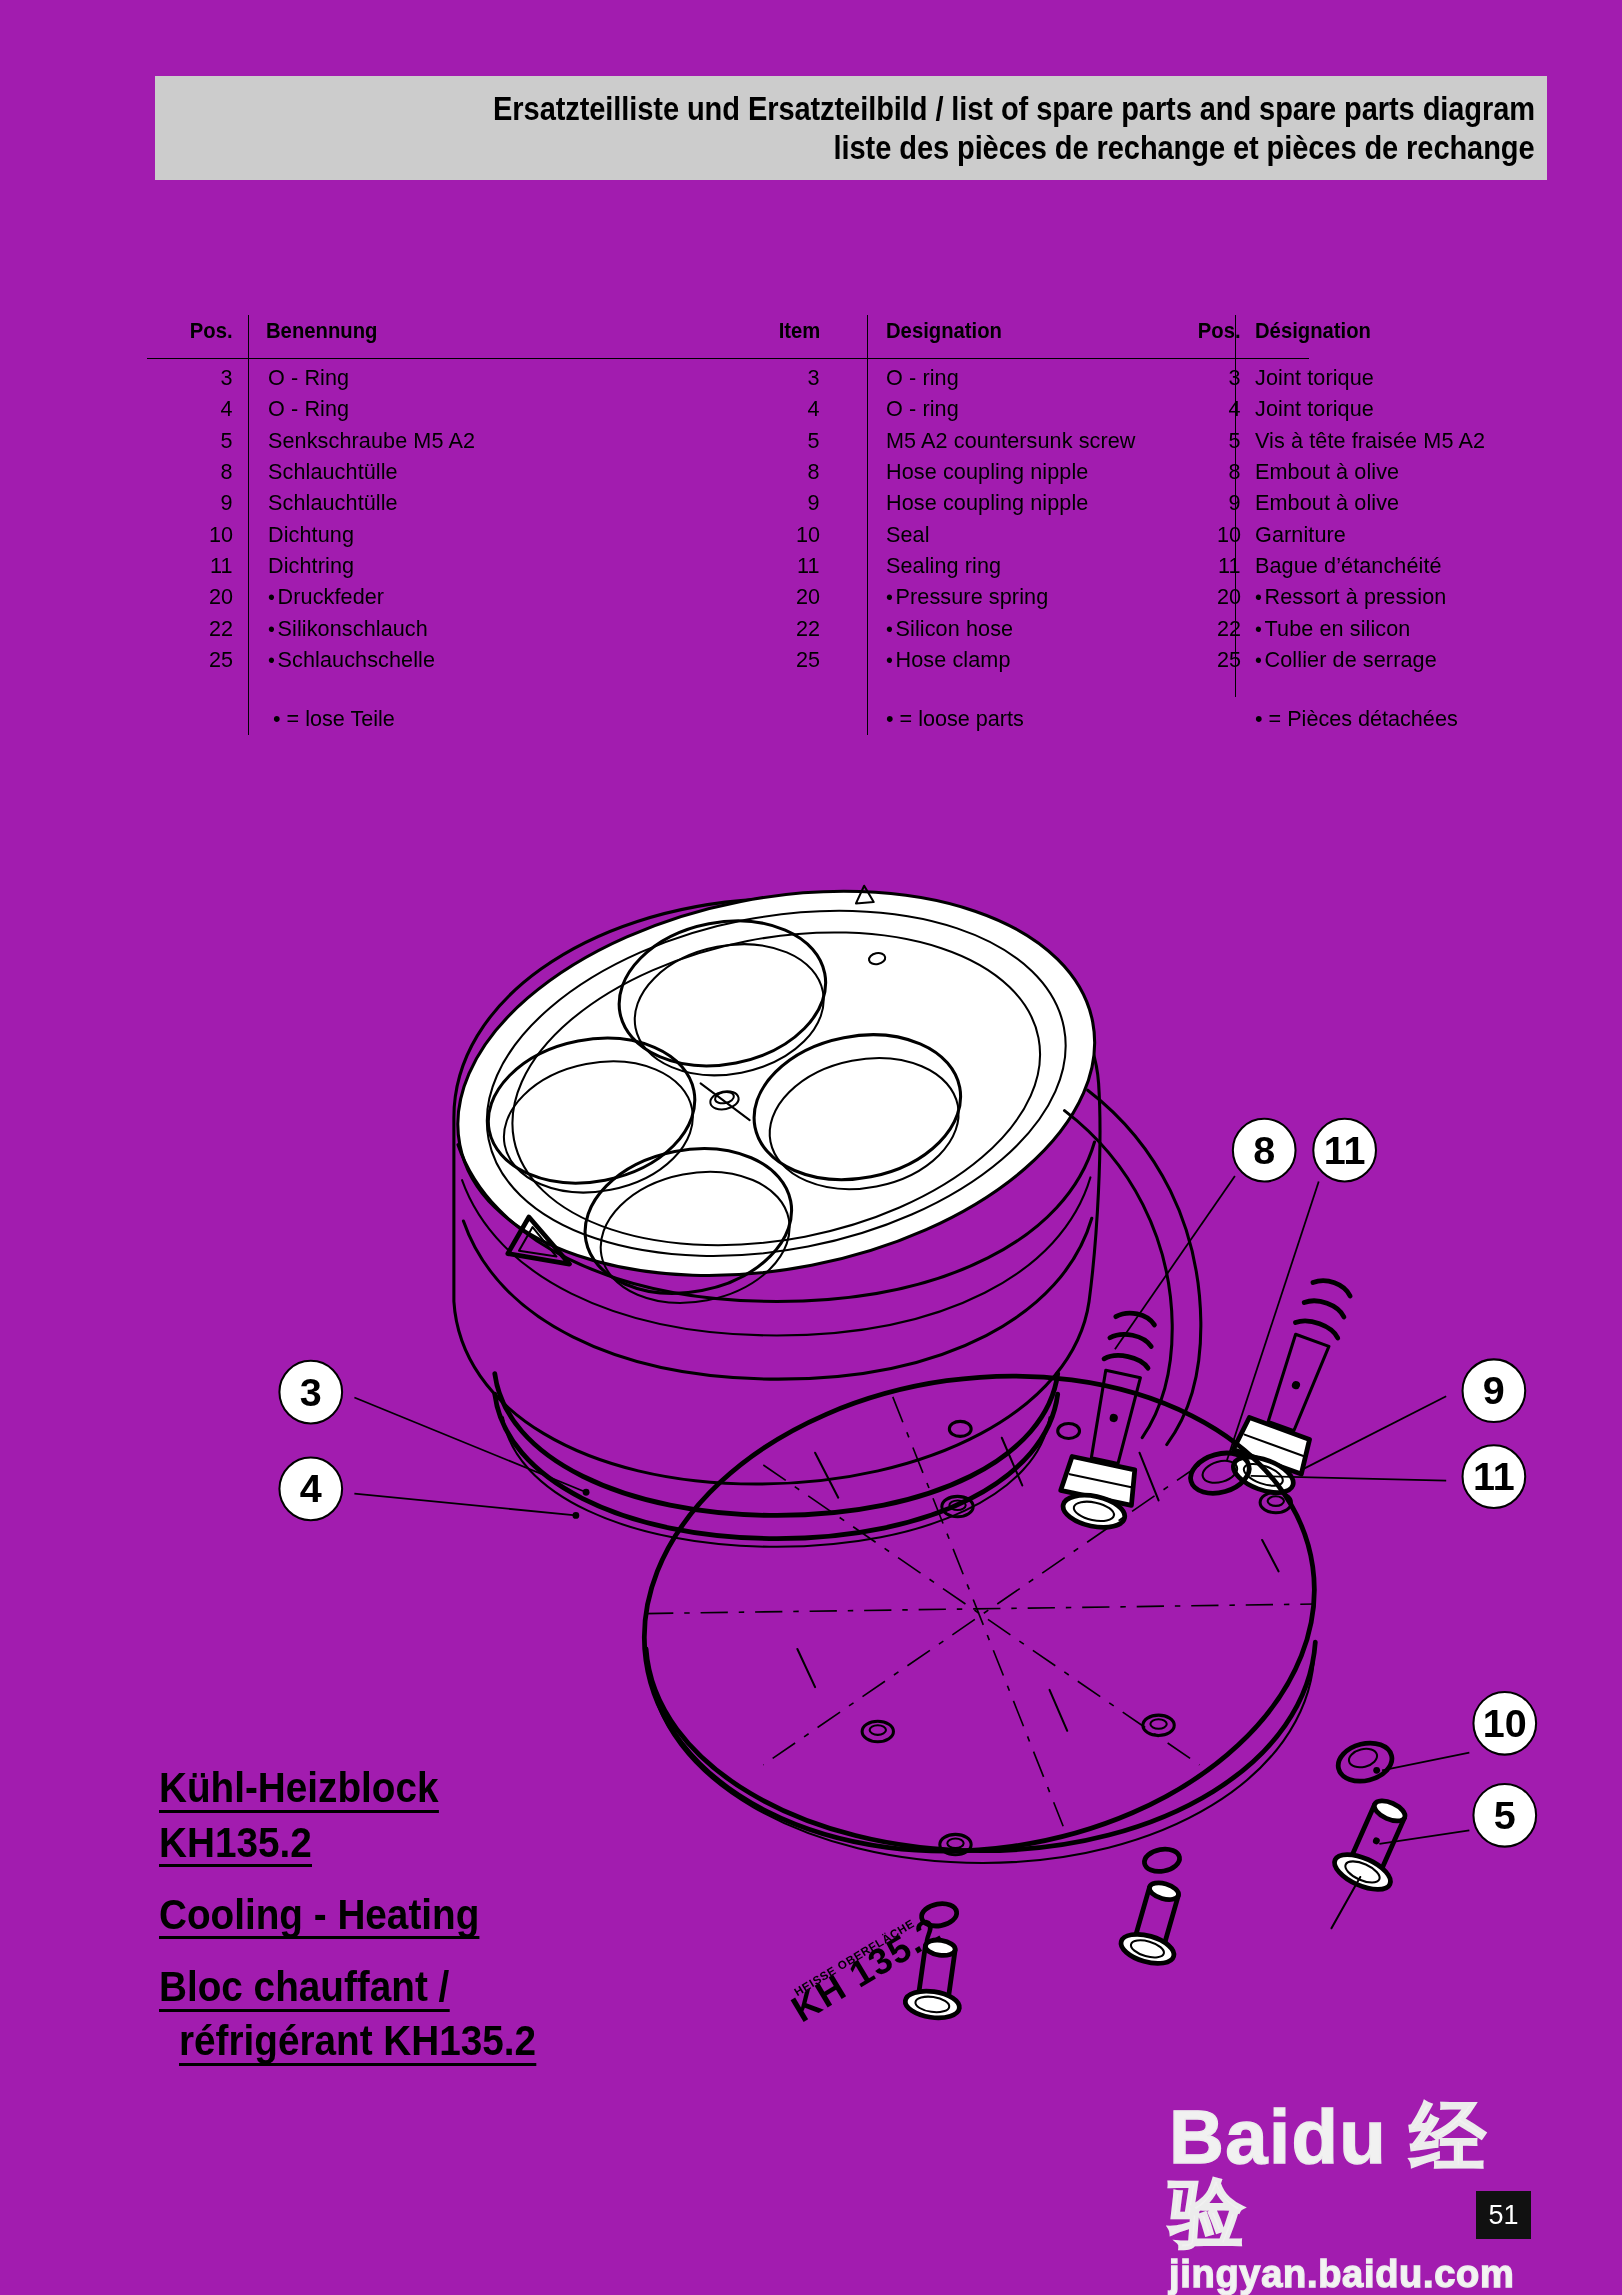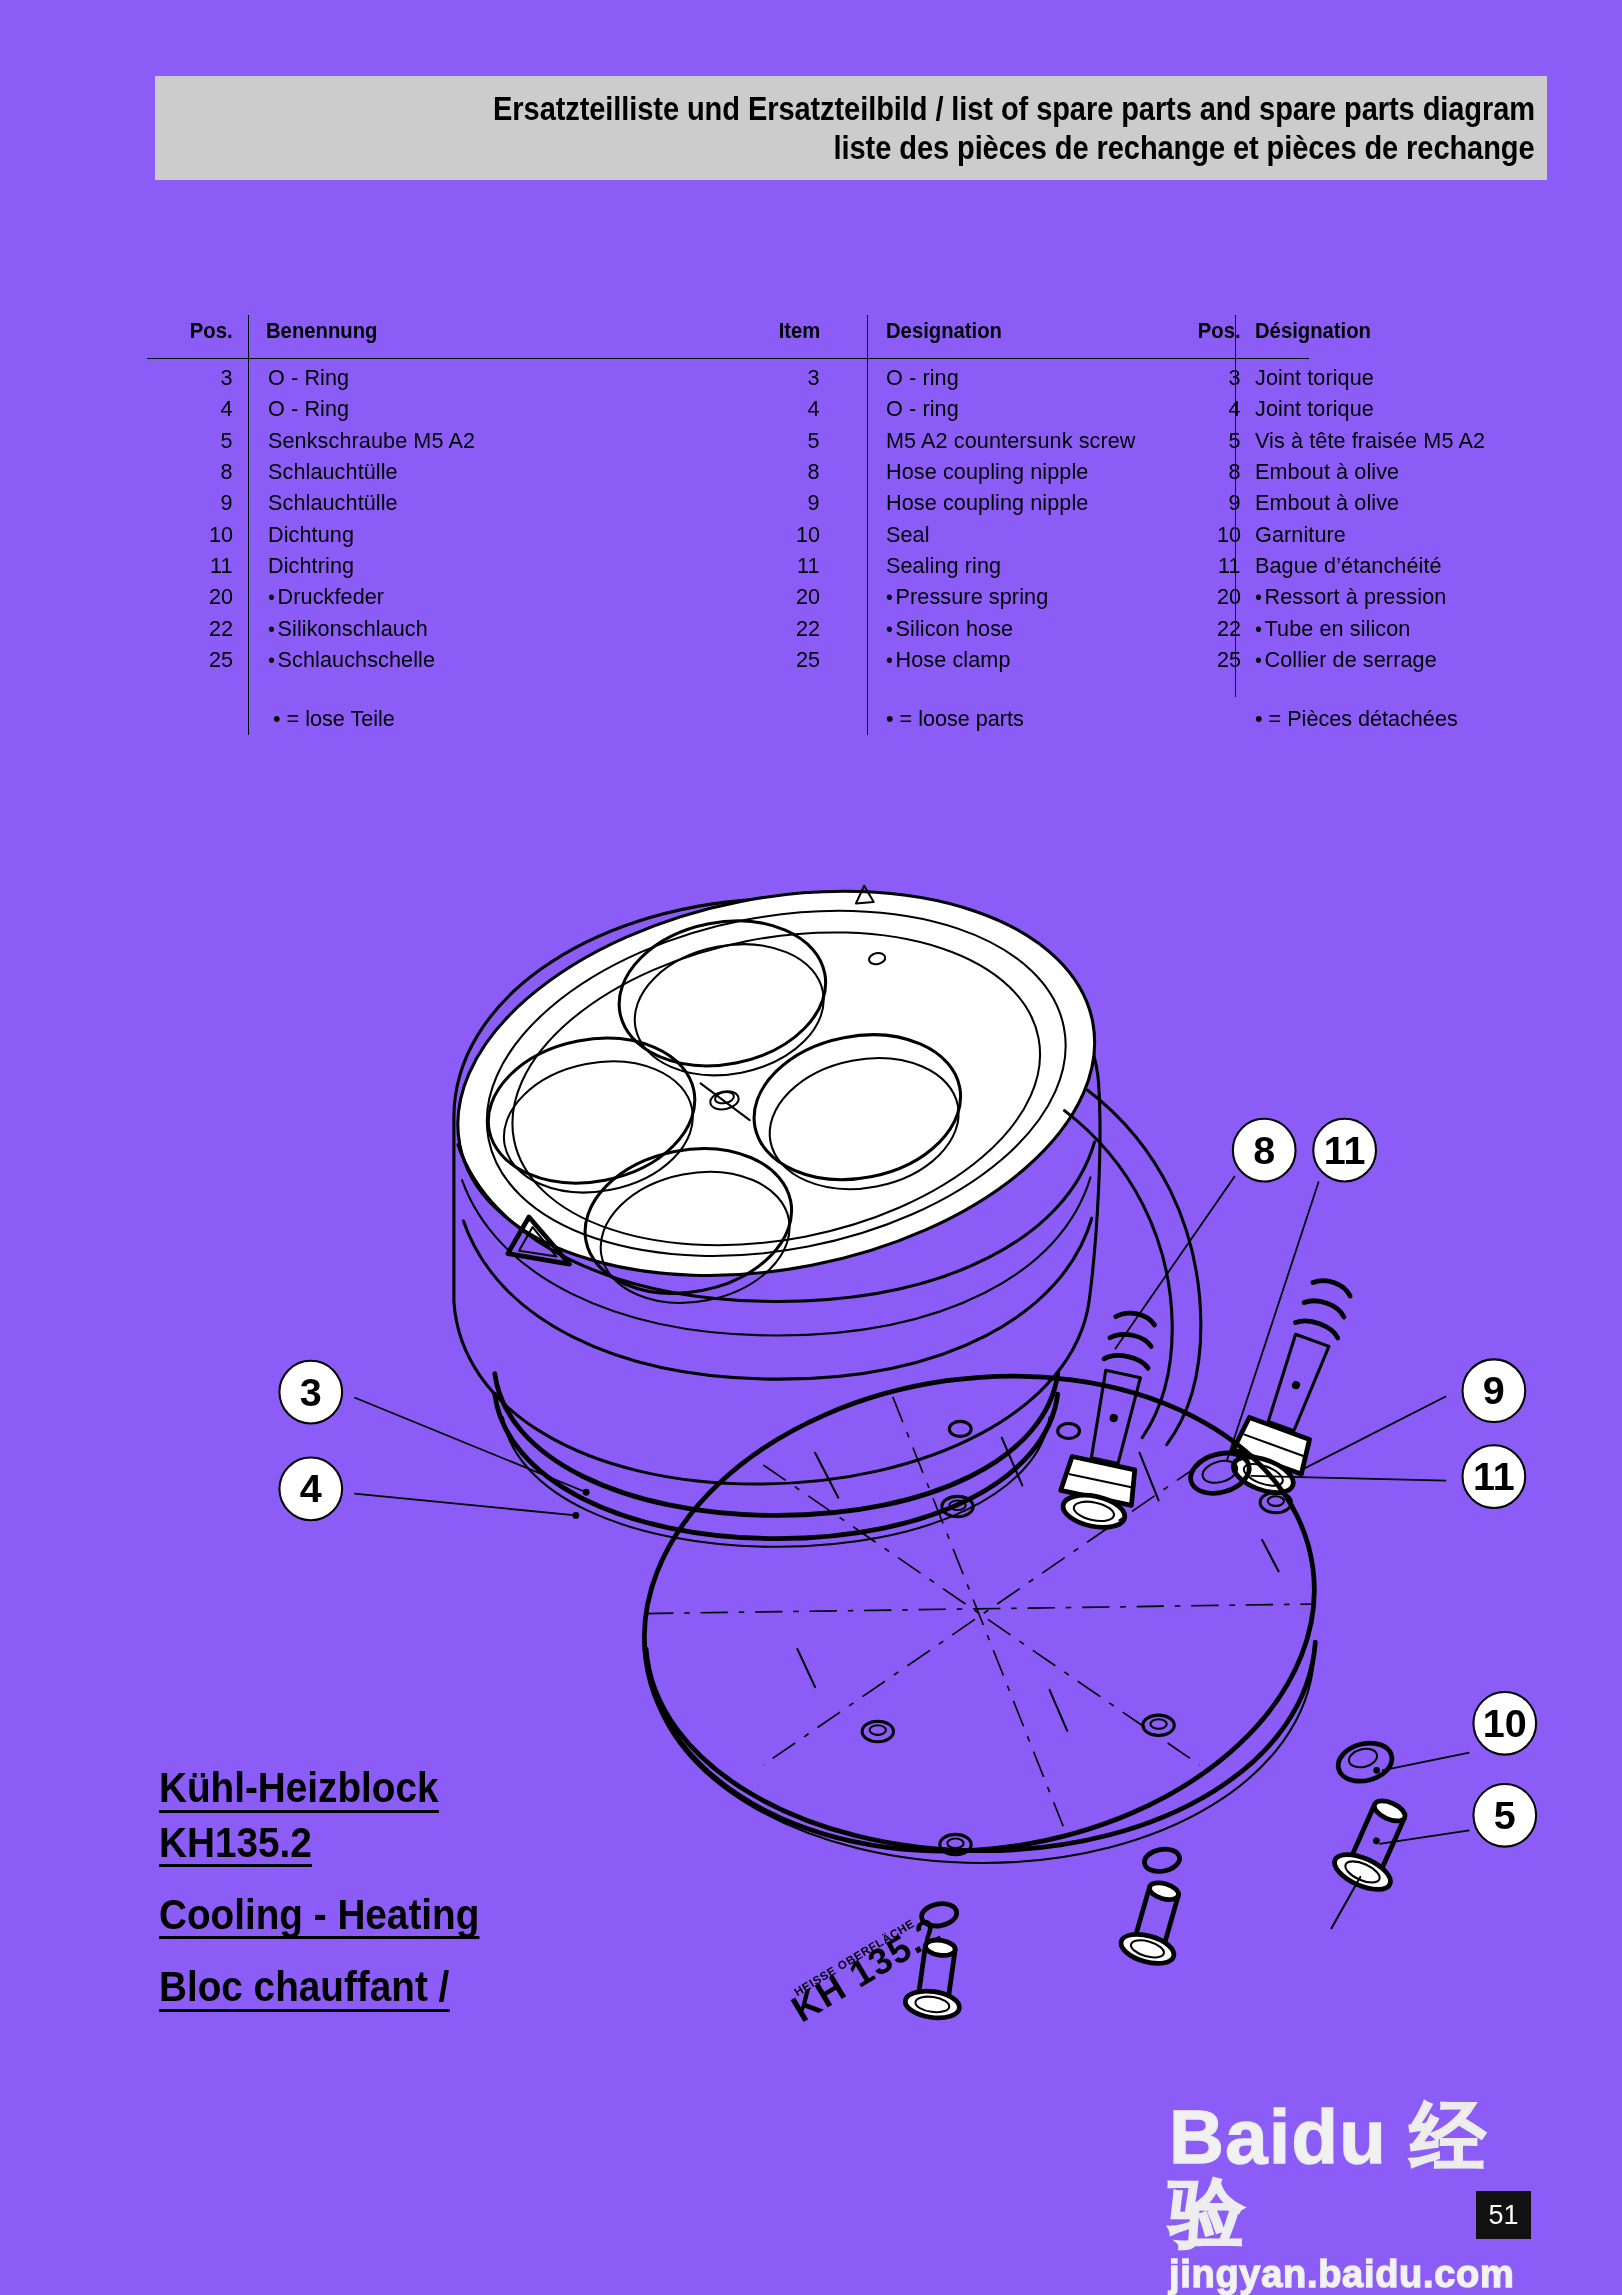--- a/index.html
+++ b/index.html
@@ -1,21 +1,21 @@
 <!DOCTYPE html>
 <html style="font-size:11px"><head>
 <meta charset="utf-8">
 <style>
   html,body{margin:0;padding:0;background:#fff;}
   body{
     width:1622px;height:2295px;position:relative;overflow:hidden;
     font-family:"Liberation Sans","DejaVu Sans",sans-serif;
     -webkit-font-smoothing:antialiased;
   }
-  .page{position:absolute;inset:0;background:#8b5cf6;}
+  .page{position:absolute;inset:0;background:#a21caf;}
 
   
   .header-band{
     position:absolute;left:155px;top:76px;width:1392px;height:104px;
     background:#cccccc;
   }
   .header-band .hline{
     position:absolute;right:12.3px;
     font-weight:700;font-size:33px;letter-spacing:-0.1px;
     color:#000;white-space:nowrap;
@@ -413,20 +413,21 @@
     </svg>
   </div>
 
   <div class="titles">
     <div class="ttlwrap"><span class="ttl">Kühl-Heizblock</span></div>
     <div class="ttlwrap"><span class="ttl">KH135.2</span></div>
     <div class="gap"></div>
     <div class="ttlwrap"><span class="ttl">Cooling - Heating</span></div>
     <div class="gap"></div>
     <div class="ttlwrap"><span class="ttl">Bloc chauffant /</span></div>
+    <div class="ttlwrap indent"><span class="ttl">réfrigérant KH135.2</span></div>
   </div>
 
   <div class="watermark">
     <div class="wm-text">Baidu 经验</div>
     <div class="wm-sub">jingyan.baidu.com</div>
   </div>
   <div class="pageno">51</div>
 
 </div>
 

